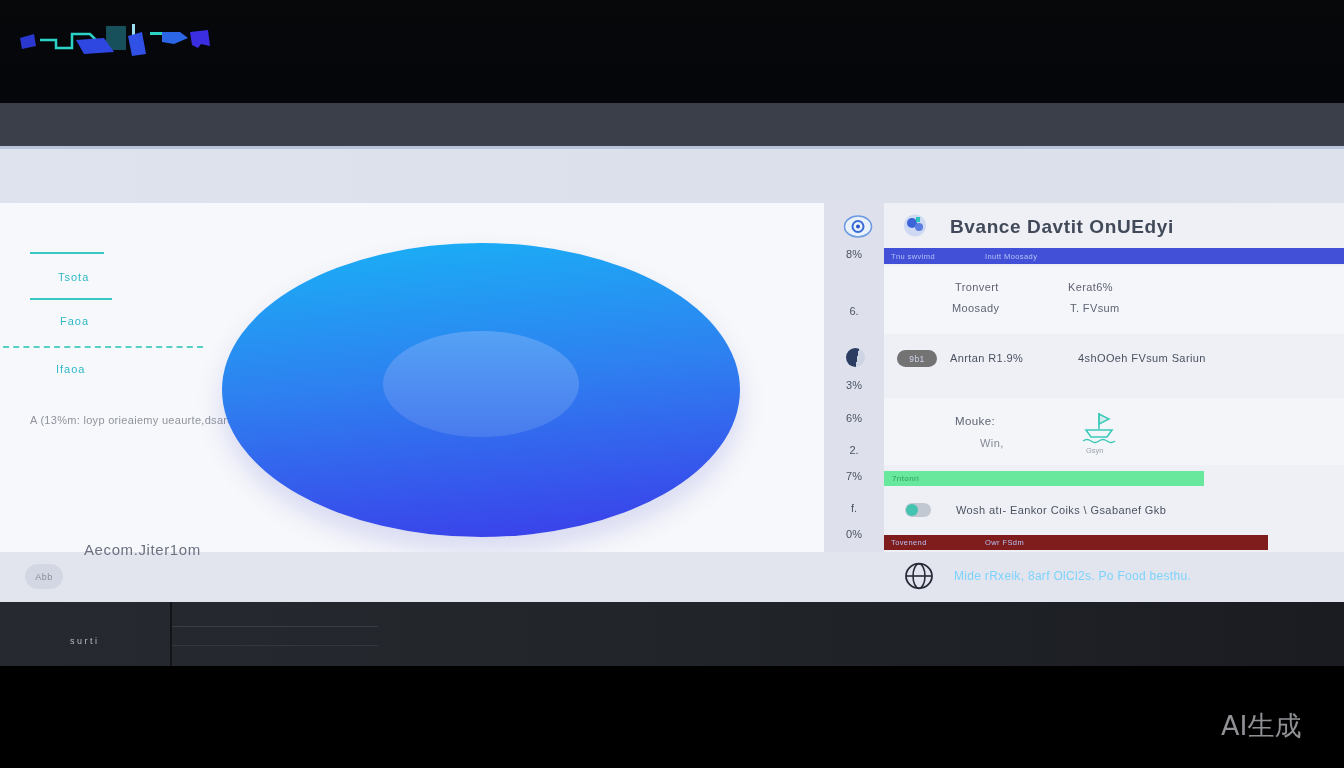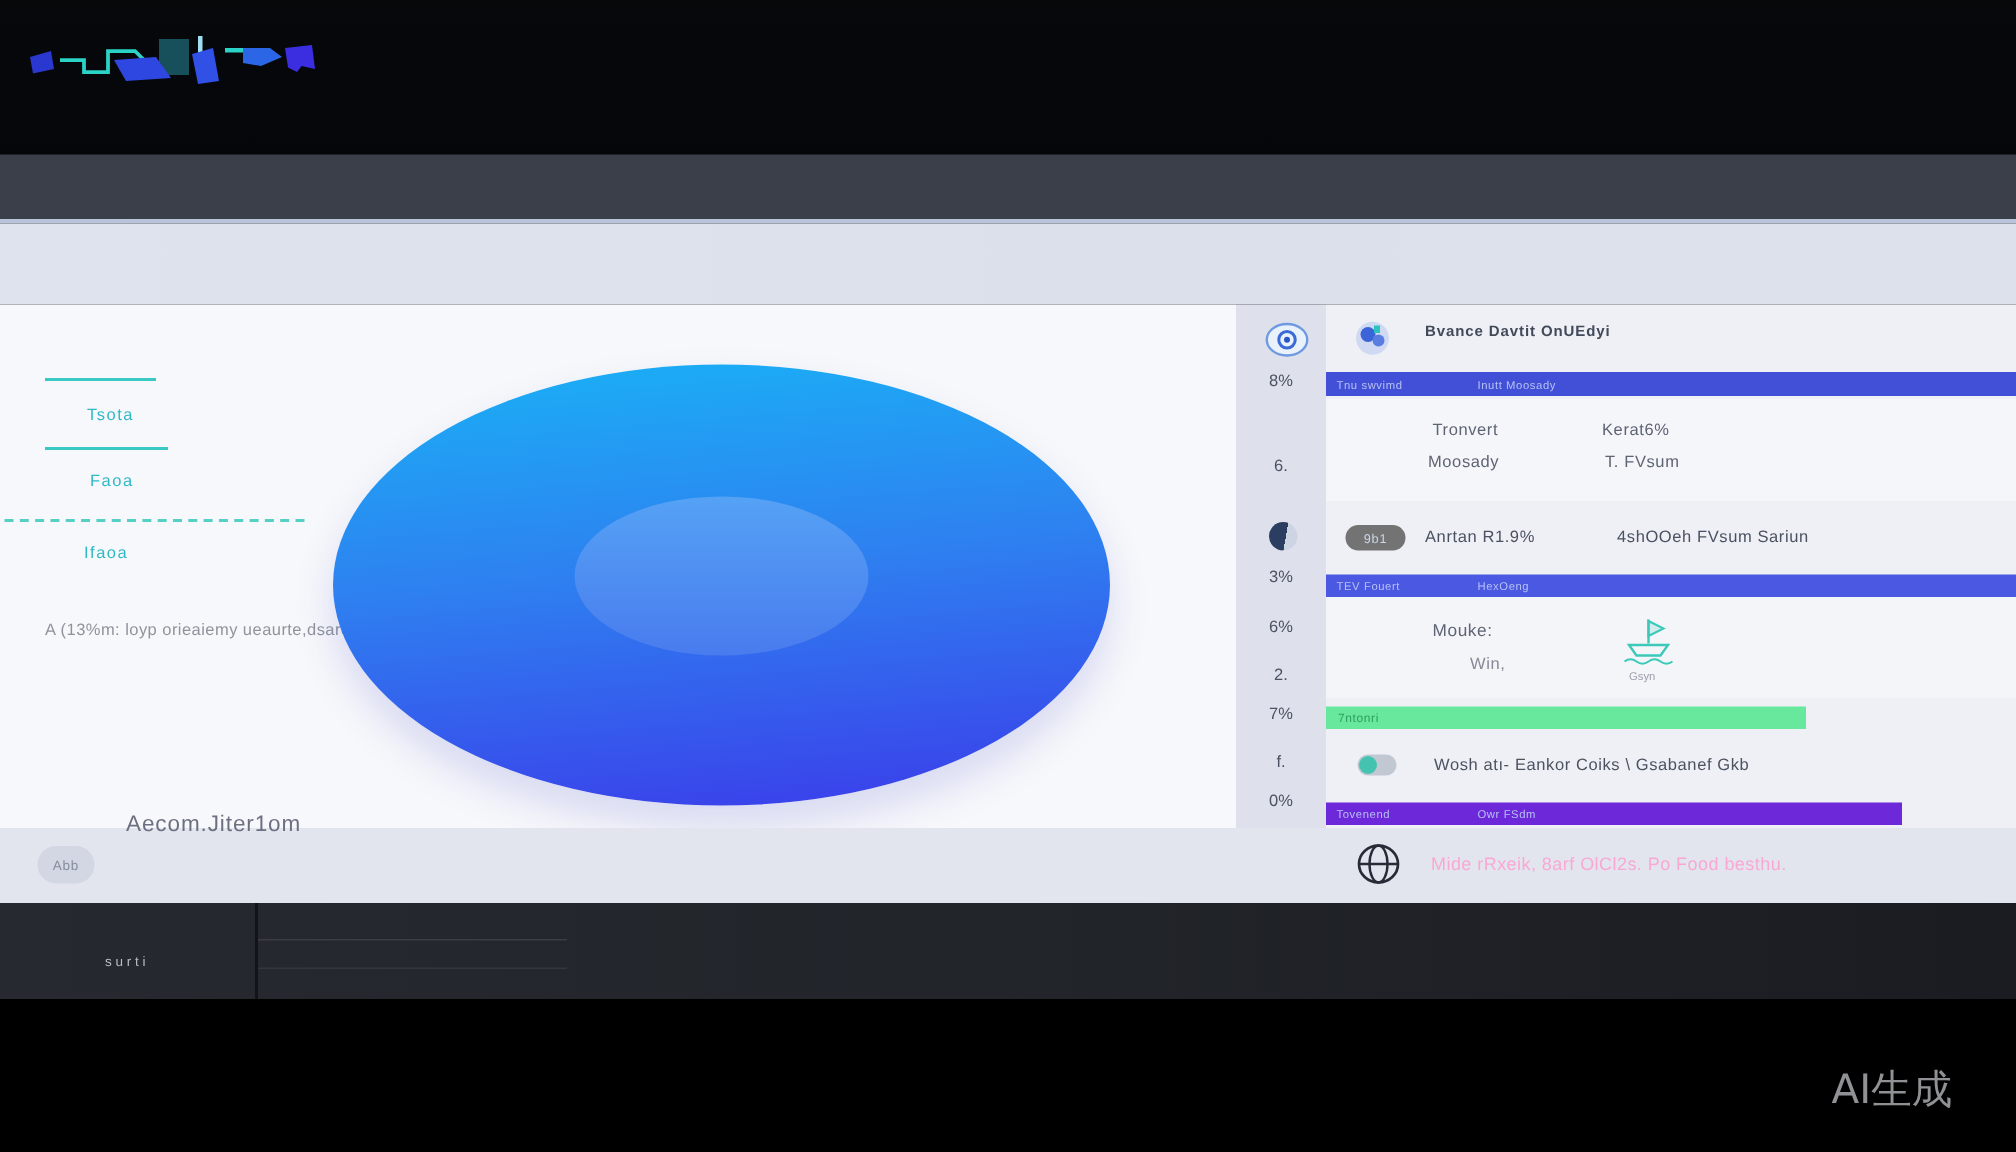--- a/index.html
+++ b/index.html
@@ -41,21 +41,21 @@
            box-shadow:0 14px 26px rgba(70,80,200,.18);}
   .ellipse-in{position:absolute;left:383px;top:331px;width:196px;height:106px;border-radius:50%;
            background:linear-gradient(180deg,#55a2f5,#497bee);}
 
   
   .gutter{position:absolute;left:824px;top:203px;width:60px;height:349px;background:#dee1ec;}
   .glabel{position:absolute;left:830px;width:48px;text-align:center;font-size:11px;color:#4a5263;}
   .moon{position:absolute;left:846px;top:348px;width:19px;height:19px;border-radius:50%;
         background:linear-gradient(100deg,#2c3d62 58%,#cdd5e4 58%);}
   .rpanel{position:absolute;left:884px;top:203px;width:460px;height:349px;background:#eef0f6;}
-  .stats-title{position:absolute;left:950px;top:216px;font-size:10px;font-weight:600;
+  .stats-title{position:absolute;left:950px;top:216px;font-size:19px;font-weight:600;
                color:#424a5a;letter-spacing:.6px;}
   .bar{position:absolute;height:16px;display:flex;align-items:center;}
   .bar .bl{position:absolute;left:7px;font-size:7.5px;letter-spacing:.4px;color:#b6c0f4;white-space:nowrap;}
   .bar .br{position:absolute;left:78px;font-size:7.5px;letter-spacing:.4px;color:#b6c0f4;white-space:nowrap;padding-left:23px;}
   .card{position:absolute;left:884px;width:460px;background:#f5f6fa;}
   .ctext{position:absolute;font-size:11px;color:#5e6474;letter-spacing:.4px;white-space:nowrap;}
   .pill-dark{position:absolute;left:897px;top:350px;width:40px;height:17px;border-radius:9px;
              background:#737373;color:#ccd4e8;font-size:8.5px;display:flex;align-items:center;
              justify-content:center;letter-spacing:.5px;}
   .greenlbl{position:absolute;left:892px;top:474px;font-size:8px;color:#2f9e5f;letter-spacing:.4px;}
@@ -64,21 +64,21 @@
   .toggle .knob{position:absolute;left:1px;top:1px;width:12px;height:12px;border-radius:50%;
           background:#44c4b0;}
   .shipcap{position:absolute;left:1086px;top:446px;font-size:7.5px;color:#999fab;}
 
   
   .brow{position:absolute;left:0;top:552px;width:1344px;height:50px;background:#e2e5ee;}
   .bpill{position:absolute;left:25px;top:564px;width:38px;height:25px;border-radius:13px;
          background:#d2d7e3;color:#878d9c;font-size:9px;display:flex;align-items:center;
          justify-content:center;letter-spacing:.5px;}
   .bltext{position:absolute;left:84px;top:541px;font-size:15px;color:#6b7180;letter-spacing:.6px;}
-  .brtext{position:absolute;left:954px;top:569px;font-size:12px;color:#f9a8d4;letter-spacing:.3px;}
+  .brtext{position:absolute;left:954px;top:569px;font-size:12px;color:#7dd3fc;letter-spacing:.3px;}
 
   
   .fband{position:absolute;left:0;top:602px;width:1344px;height:64px;
          background:linear-gradient(90deg,#26292f 0%,#212429 55%,#1a1c21 100%);}
   .fvd{position:absolute;left:170px;top:602px;width:2px;height:64px;background:#121418;}
   .fhl{position:absolute;height:1px;background:#3a3d43;}
   .flabel{position:absolute;left:70px;top:636px;font-size:9px;color:#b8bdc5;letter-spacing:2.5px;}
   .fblack{position:absolute;left:0;top:666px;width:1344px;height:102px;background:#000;}
   .wmark{position:absolute;left:1221px;top:708px;font-size:27px;color:#8f9195;
          font-family:"DejaVu Sans", sans-serif;}
@@ -203,45 +203,41 @@
   <div class="card" style="top:266px;height:68px"></div>
   <div class="ctext" style="left:955px;top:281px">Tronvert</div>
   <div class="ctext" style="left:1068px;top:281px">Kerat6%</div>
   <div class="ctext" style="left:952px;top:302px">Moosady</div>
   <div class="ctext" style="left:1070px;top:302px">T. FVsum</div>
 
   <div class="pill-dark">9b1</div>
   <div class="ctext" style="left:950px;top:352px;color:#4a5160">Anrtan R1.9%</div>
   <div class="ctext" style="left:1078px;top:352px;color:#4a5160">4shOOeh FVsum Sariun</div>
 
-  <div class="bar" style="left:884px;top:383px;width:460px;height:15px;background:#4a58e2">
-    <span class="bl">TEV Fouert</span>
-    <span class="br">HexOeng</span>
-  </div>
 
   <div class="card" style="top:398px;height:67px;background:#f4f5f9"></div>
   <div class="ctext" style="left:955px;top:415px;font-size:11.5px">Mouke:</div>
   <div class="ctext" style="left:980px;top:437px;font-size:11px;color:#858a96">Win,</div>
   <svg class="abs" style="left:1078px;top:410px" width="42" height="34" viewBox="0 0 42 34">
     <path d="M21 3 v16" stroke="#3bc9b9" stroke-width="1.6" fill="none"></path>
     <path d="M21 4 l10 5 -10 5 z" fill="rgba(59,201,185,0.18)" stroke="#3bc9b9" stroke-width="1.4"></path>
     <path d="M8 20 h26 l-5 7 H13 z" fill="none" stroke="#3bc9b9" stroke-width="1.6"></path>
     <path d="M5 31 q4 -3 8 0 q4 3 8 0 q4 -3 8 0 q4 3 8 0" fill="none" stroke="#3bc9b9" stroke-width="1.3"></path>
   </svg>
   <div class="shipcap">Gsyn</div>
 
   <div class="bar" style="left:884px;top:471px;width:320px;height:15px;background:#68e89d"></div>
   <div class="greenlbl">7ntonri</div>
 
   <div class="toggle">
     <div class="knob"></div>
   </div>
   <div class="ctext" style="left:956px;top:504px;color:#4b5260">Wosh atı- Eankor Coiks \ Gsabanef Gkb</div>
 
-  <div class="bar" style="left:884px;top:535px;width:384px;height:15px;background:#6d28d9">
+  <div class="bar" style="left:884px;top:535px;width:384px;height:15px;background:#7f1d1d">
     <span class="bl">Tovenend</span>
     <span class="br">Owr FSdm</span>
   </div>
 
   <div class="brow"></div>
   <div class="bpill">Abb</div>
   <div class="bltext">Aecom.Jiter1om</div>
   <svg class="abs" style="left:904px;top:562px" width="30" height="28" viewBox="0 0 30 28">
     <ellipse cx="15" cy="14" rx="13" ry="12.3" fill="none" stroke="#262b37" stroke-width="1.8"></ellipse>
     <line x1="2.5" y1="14" x2="27.5" y2="14" stroke="#262b37" stroke-width="1.6"></line>

